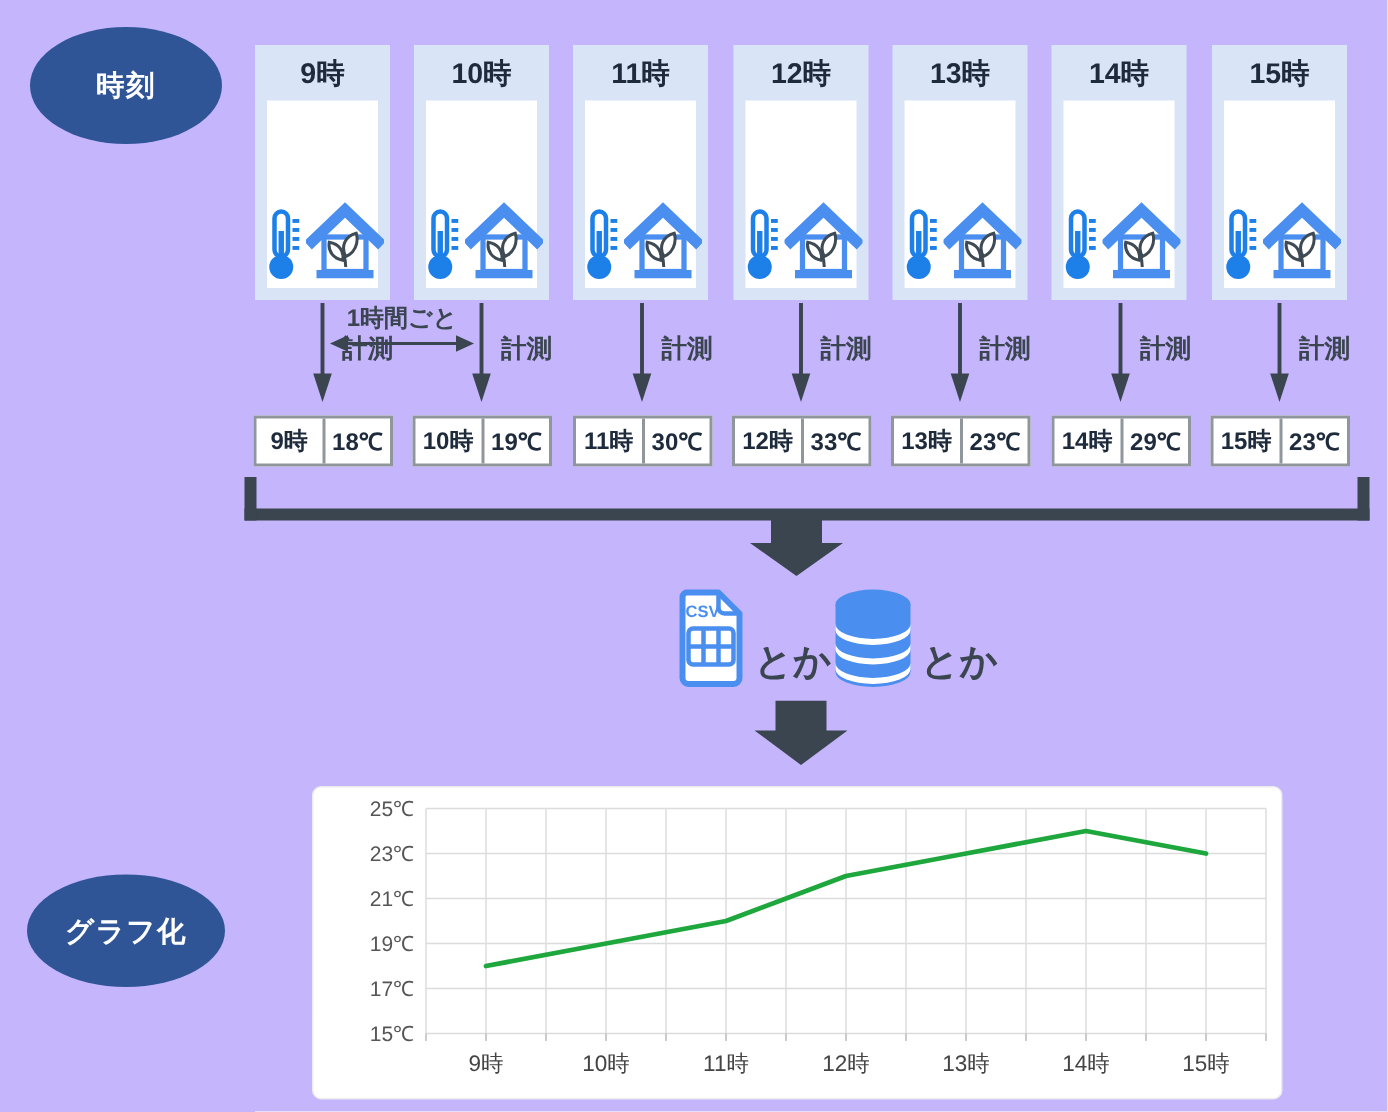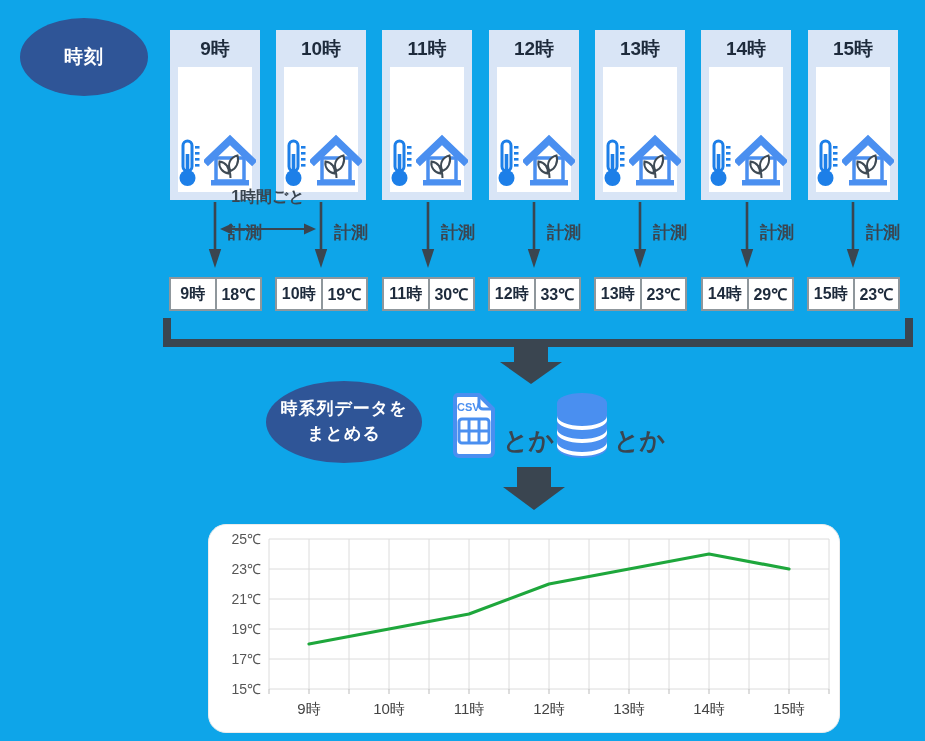--- a/index.html
+++ b/index.html
@@ -1,17 +1,17 @@
 <!DOCTYPE html>
 <html><head>
 <meta charset="utf-8">
 <style>
   html,body{margin:0;padding:0;background:#fff;}
   body{font-family:"Liberation Sans",sans-serif;}
-  .stage{position:relative;width:925px;height:741px;background:#0ea5e9;overflow:hidden;}
+  .stage{position:relative;width:925px;height:741px;background:#c4b5fd;overflow:hidden;}
 
   
   .ellipse{position:absolute;background:#2f5597;border-radius:50%;color:#fff;
            display:flex;flex-direction:column;align-items:center;justify-content:center;
            font-weight:bold;text-align:center;letter-spacing:1px;}
   .e1{left:20px;top:18px;width:128px;height:78px;font-size:19px;}
   .e2{left:18px;top:124px;width:132px;height:78px;font-size:18px;line-height:1.35;}
   .e3{left:16px;top:261px;width:136px;height:72px;font-size:17px;}
   .e4{left:18px;top:583px;width:132px;height:75px;font-size:19px;}
   .collect{left:266px;top:381px;width:156px;height:82px;font-size:17px;line-height:1.45;letter-spacing:1px;}
@@ -19,21 +19,21 @@
   
   .col{position:absolute;top:30px;width:90px;height:170px;background:#d9e5f6;}
   .col-header{height:37px;display:flex;align-items:center;justify-content:center;
               font-size:19px;font-weight:bold;color:#1e2b3c;}
   .col-body{position:absolute;left:8px;right:8px;top:37px;bottom:8px;background:#fff;
             display:flex;align-items:flex-end;justify-content:center;gap:3px;padding-bottom:5px;box-sizing:border-box;}
 
   
   .m-arrow{position:absolute;top:202px;width:14px;height:66px;}
   .m-label{position:absolute;top:221px;font-size:17px;font-weight:700;color:#3a4550;}
-  .interval-label{position:absolute;left:208px;top:187px;width:120px;text-align:center;
+  .interval-label{position:absolute;left:208px;top:202px;width:120px;text-align:center;
                   font-size:16px;font-weight:600;color:#3a4550;}
   .interval-arrow{position:absolute;left:220px;top:222px;width:96px;height:14px;}
 
   
   .dbox{position:absolute;top:277px;width:93px;height:34px;background:#fff;
         border:2px solid #8f979c;box-sizing:border-box;display:flex;}
   .dcell{flex:1;display:flex;align-items:center;justify-content:center;
          font-size:16px;font-weight:bold;color:#1e2b3c;white-space:nowrap;}
   .dcell.time{border-right:2px solid #8f979c;}
 
@@ -41,21 +41,21 @@
   .bracket{position:absolute;left:163px;top:318px;width:750px;height:29px;box-sizing:border-box;
            border-left:8px solid #3a4550;border-right:8px solid #3a4550;border-bottom:8px solid #3a4550;}
 
   .fat-arrow{position:absolute;}
   .toka{position:absolute;font-size:25px;font-weight:600;color:#3a4550;text-align:center;}
 
   .icon{display:inline-block;line-height:0;}
 
   
   .chart-box{position:absolute;left:208px;top:524px;width:630px;height:207px;background:#fff;
-             border:1px solid #ececec;border-radius:18px;box-sizing:content-box;}
+             border:1px solid #ececec;border-radius:6px;box-sizing:content-box;padding-left:15px;}
   .chart-box svg{display:block;}
 </style>
 </head>
 <body>
 
 <div class="stage">
 
   <svg width="0" height="0" style="position:absolute" aria-hidden="true">
     <defs>
       <g id="sym-thermo">
@@ -78,20 +78,23 @@
       <g id="sym-marrow">
         <line x1="7" y1="0" x2="7" y2="50" stroke="#3a4550" stroke-width="2.6"></line>
         <polygon points="0.8,47 13.2,47 7,66" fill="#3a4550"></polygon>
       </g>
     </defs>
   </svg>
 
   <div class="ellipse e1">
     <span>時刻</span>
   </div>
+  <div class="ellipse e4">
+    <span>グラフ化</span>
+  </div>
 
   <div class="col" style="left:170px">
     <div class="col-header">9時</div>
     <div class="col-body">
       <span class="icon"><svg width="26" height="48" viewBox="0 0 26 48">
             <use href="#sym-thermo"></use>
           </svg></span>
       <span class="icon"><svg width="52" height="53" viewBox="0 0 52 53">
             <use href="#sym-house"></use>
           </svg></span>
@@ -229,24 +232,20 @@
     <div class="dcell time">15時</div>
     <div class="dcell">23℃</div>
   </div>
 
   <div class="bracket"></div>
   <svg class="fat-arrow" style="left:500px;top:346px" width="62" height="38" viewBox="0 0 62 38">
     <rect x="14" y="0" width="34" height="16.5" fill="#3a4550"></rect>
     <polygon points="0,16 62,16 31,38" fill="#3a4550"></polygon>
   </svg>
 
-  <div class="ellipse collect">
-    <span>時系列データを</span>
-    <span>まとめる</span>
-  </div>
 
   <svg class="fat-arrow" style="left:450px;top:392px" width="48" height="66" viewBox="0 0 48 66">
     <path d="M7 3 h22 l14 14 v43 a4 4 0 0 1 -4 4 h-30 a4 4 0 0 1 -4 -4 v-53 a4 4 0 0 1 2 -4 z" fill="#fff" stroke="#4a8ff0" stroke-width="4" stroke-linejoin="round"></path>
     <path d="M29 3 v10 a4 4 0 0 0 4 4 h10" fill="none" stroke="#4a8ff0" stroke-width="3"></path>
     <text x="7" y="19" font-size="11" font-weight="bold" fill="#4a8ff0">CSV</text>
     <rect x="9" y="27" width="30" height="24" rx="3" fill="#fff" stroke="#4a8ff0" stroke-width="3"></rect>
     <line x1="19" y1="27" x2="19" y2="51" stroke="#4a8ff0" stroke-width="3"></line>
     <line x1="29" y1="27" x2="29" y2="51" stroke="#4a8ff0" stroke-width="3"></line>
     <line x1="9" y1="39" x2="39" y2="39" stroke="#4a8ff0" stroke-width="3"></line>
   </svg>

